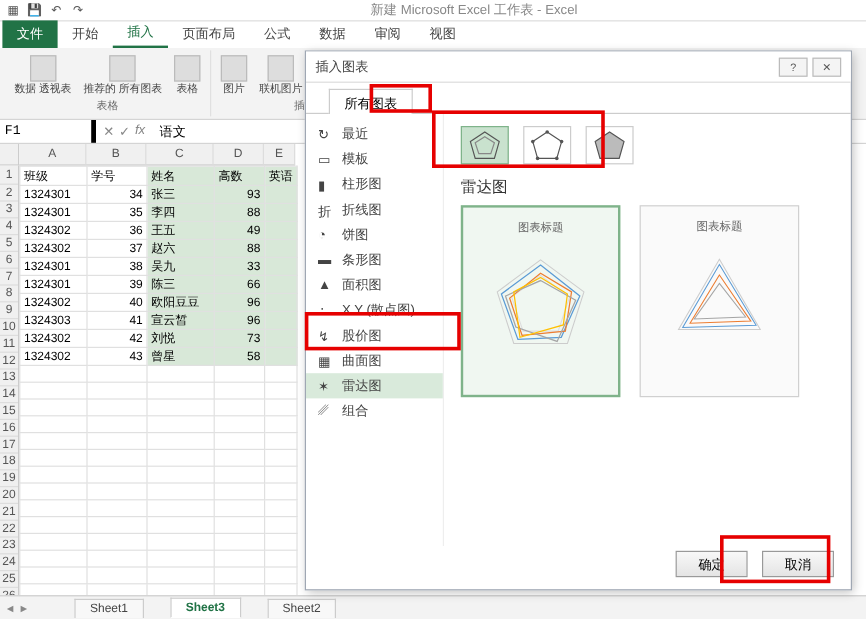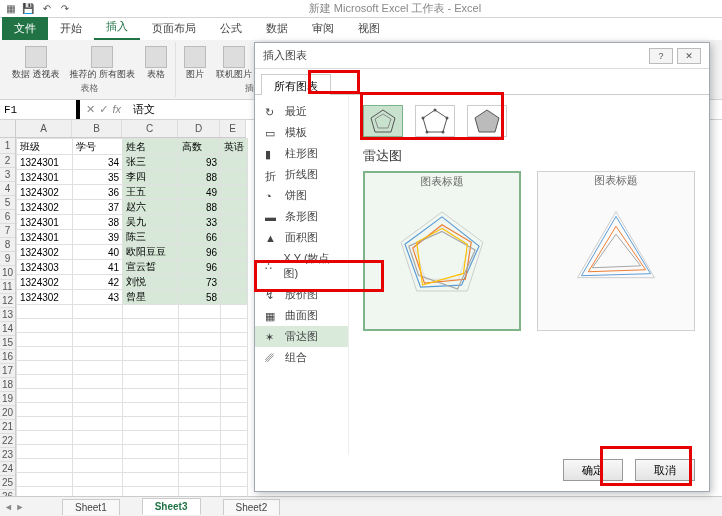--- a/index.html
+++ b/index.html
@@ -45,33 +45,33 @@
   .sheet-tabs .nav { width: 36px; display: flex; gap: 2px; color: #888; font-size: 9px; position: absolute; left: 4px; }
   .sheet-tabs .stab { padding: 2px 12px; border: 1px solid #ccc; border-bottom: none; background: #f8f8f8; font-size: 10px; color: #444; margin-left: 22px; }
   .sheet-tabs .stab.active { background: #fff; border-bottom: 1px solid #fff; color: #217346; font-weight: bold; }
   
   .dialog { position: absolute; left: 254px; top: 42px; width: 456px; height: 450px; background: #fff; border: 1px solid #9fa7b3; box-shadow: 2px 2px 8px rgba(0,0,0,.25); }
   .dialog-title { height: 26px; background: #fff; border-bottom: 1px solid #ddd; display: flex; align-items: center; padding: 0 8px; font-size: 12px; color: #444; }
   .dialog-title .win-btns { margin-left: auto; display: flex; gap: 4px; }
   .dialog-title .win-btns span { width: 24px; height: 16px; border: 1px solid #bbb; background: #f4f4f4; display: inline-flex; align-items: center; justify-content: center; font-size: 9px; color: #555; }
   .dlg-tabs { height: 26px; display: flex; padding-left: 6px; border-bottom: 1px solid #ccc; }
   .dlg-tab { padding: 4px 12px; border: 1px solid #ccc; border-bottom: none; background: #f4f4f4; margin-right: -1px; font-size: 11px; margin-top: 4px; }
-  .dlg-tab.active { background: #fff; position: relative; top: 1px; }
+  .dlg-tab.active { background: #fff; position: relative; top: 1px; margin-left: 13px; }
   .dlg-body { display: flex; height: 360px; }
   .cat-list { width: 115px; border-right: 1px solid #eee; padding: 6px 0; }
   .cat-item { display: flex; align-items: center; gap: 6px; padding: 3px 10px; font-size: 11px; color: #444; cursor: pointer; }
   .cat-item.sel { background: #d9eadb; }
   .cat-item .ci-icon { width: 14px; height: 12px; display: inline-block; }
   .chart-subtypes { display: flex; gap: 12px; padding: 10px 14px; }
   .subtype { width: 40px; height: 32px; border: 1px solid #ccc; display: flex; align-items: center; justify-content: center; background: #fff; }
   .subtype.sel { background: #c9e2ce; border-color: #7fb38a; }
   .preview-area { padding: 0 14px; }
   .preview-title { font-size: 13px; color: #333; margin-bottom: 6px; }
   .previews { display: flex; gap: 16px; }
-  .preview { width: 158px; height: 160px; border: 1px solid #d0d0d0; background: #fafafa; position: relative; }
+  .preview { width: 133px; height: 160px; border: 1px solid #d0d0d0; background: #fafafa; position: relative; }
   .preview.main { border: 2px solid #7fb38a; background: #f0f7f1; }
   .dlg-buttons { position: absolute; right: 14px; bottom: 10px; display: flex; gap: 12px; }
   .dlg-buttons button { width: 60px; height: 22px; border: 1px solid #999; background: linear-gradient(#f8f8f8,#e4e4e4); font-size: 11px; cursor: pointer; }
   
   .redbox { position: absolute; border: 3px solid #e60000; pointer-events: none; }
   
   svg.radar-mini { width: 32px; height: 26px; }
   svg.radar-prev { width: 100%; height: 100%; }
 </style>
 </head>

